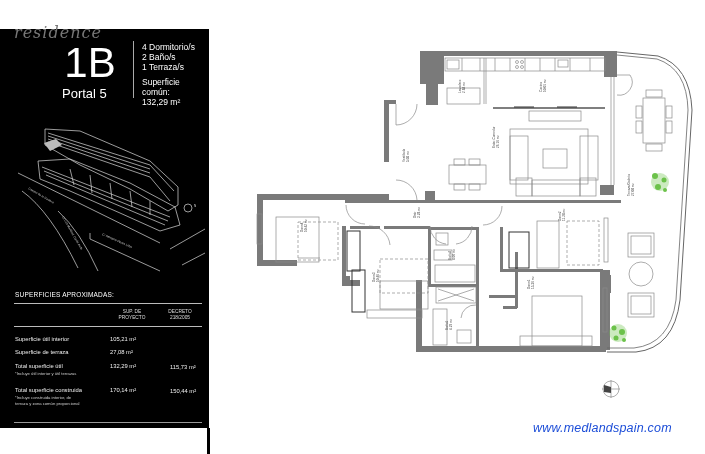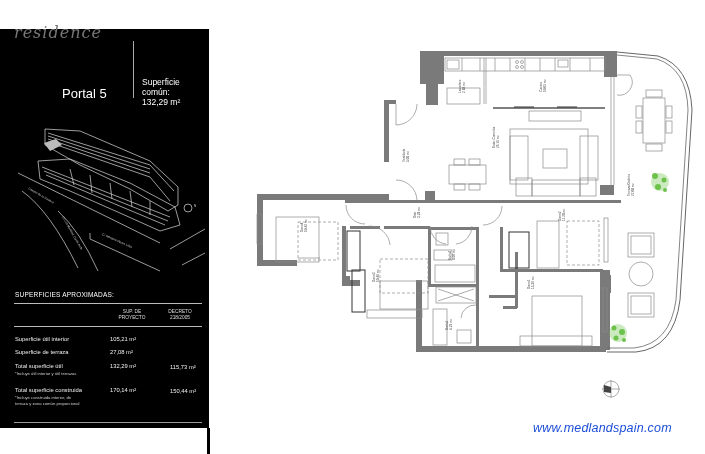--- a/index.html
+++ b/index.html
@@ -21,22 +21,28 @@
   .note { position:absolute; left:15px; font-size:4.2px; color:#ccc; line-height:5.5px; width:90px; }
   .plan { position:absolute; left:0; top:0; width:705px; height:454px; }
   .site-url { position:absolute; left:533px; top:421px; font-size:12.5px; color:#1d4ed8; font-style:italic; letter-spacing:0.2px; }
   .room-label { font-family:"Liberation Sans", sans-serif; font-size:3.2px; fill:#444; }
 </style>
 </head>
 <body>
 
 <div class="panel">
   <div class="watermark-top">residence</div>
+  <div class="unit">1B</div>
   <div class="portal">Portal 5</div>
   <div class="vsep"></div>
+  <div class="specs">
+    <div>4 Dormitorio/s</div>
+    <div>2 Baño/s</div>
+    <div>1 Terraza/s</div>
+  </div>
   <div class="sup-util">
     <div>Superficie común:</div>
     <div>132,29 m²</div>
   </div>
 
   <svg class="site-plan" viewBox="0 0 195 155">
     <g stroke="#ddd" stroke-width="0.7" fill="none">
 
       <path d="M35 8 L70 10 L140 40 L168 66 L168 84 L158 90 L120 68 L70 44 L35 24 Z"></path>
       <path d="M38 12 L140 44 M38 15 L140 48 M38 18 L140 52 M38 21 L140 56 M140 44 L164 70 M140 56 L160 80"></path>

